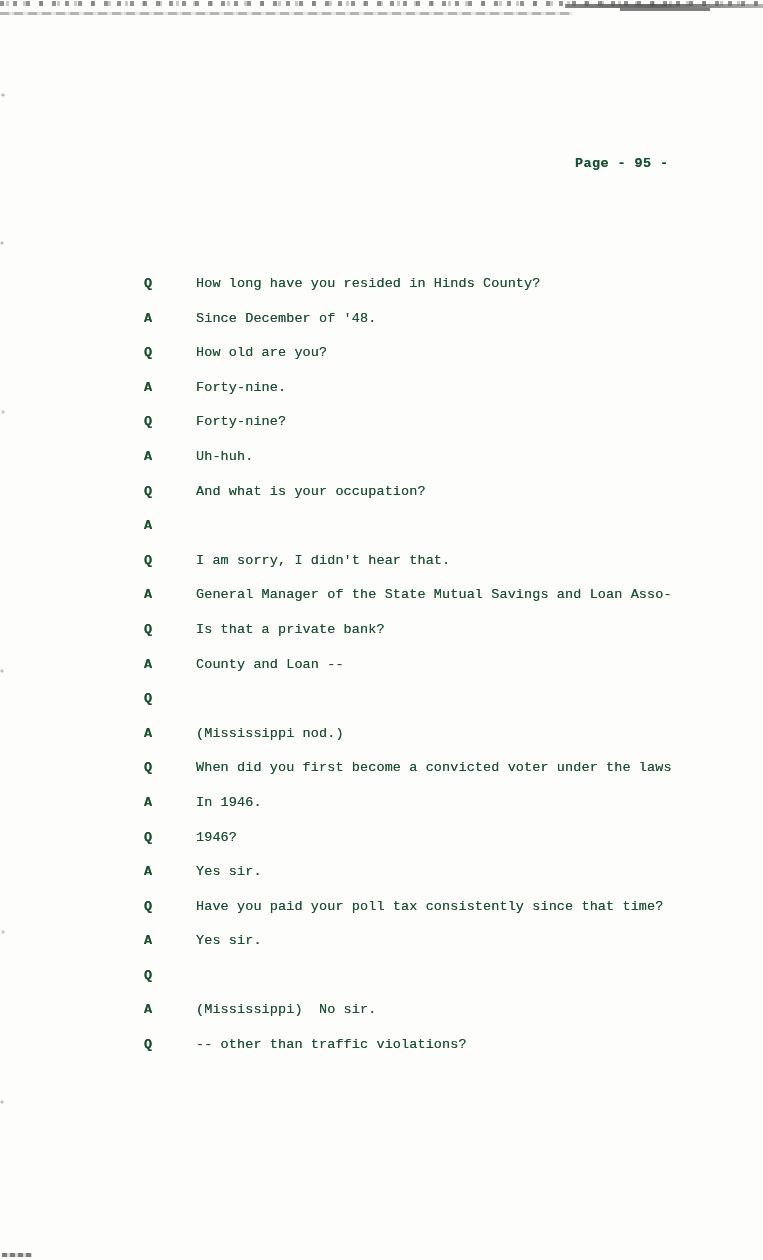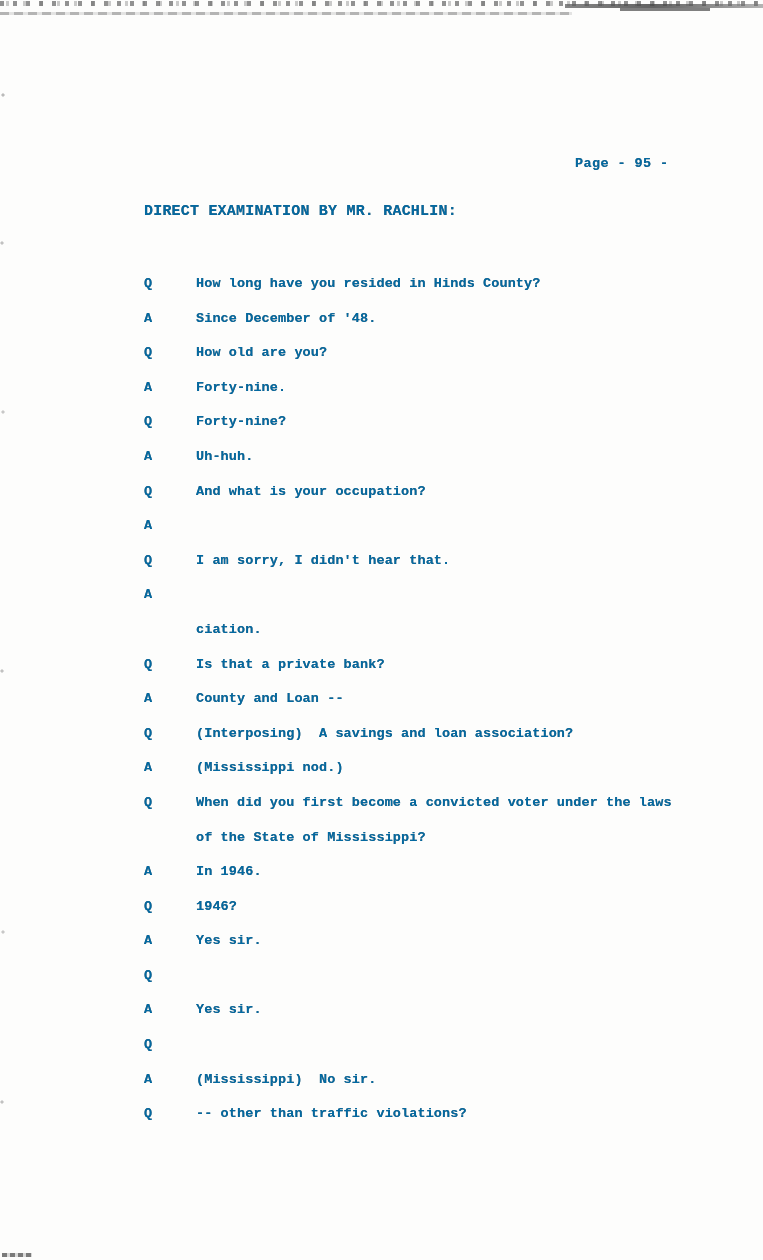--- a/index.html
+++ b/index.html
@@ -7,21 +7,21 @@
     padding: 0;
     background: #e9e9e9;
   }
   .page {
     position: relative;
     width: 763px;
     height: 1260px;
     background: #fdfdfc;
     overflow: hidden;
     font-family: "Liberation Mono", "DejaVu Sans Mono", monospace;
-    color: #0369a1;
+    color: #14532d;
   }
   
   .artifact { position: absolute; pointer-events: none; }
   .top-dots {
     top: 1px; left: 0; width: 763px; height: 5px;
     background:
       repeating-linear-gradient(90deg, rgba(110,110,110,.75) 0 4px, transparent 4px 13px),
       repeating-linear-gradient(90deg, transparent 0 6px, rgba(140,140,140,.45) 6px 9px, transparent 9px 17px);
   }
   .top-rule-left {
@@ -81,41 +81,40 @@
   }
   .speaker {
     flex: 0 0 52px;
     font-size: 13.5px;
     font-weight: bold;
     white-space: pre;
     text-shadow: 0 0 0.5px rgba(0,0,0,.55);
   }
   .text {
     font-size: 13.5px;
-    font-weight: bold;
+    font-weight: normal;
     white-space: pre;
     letter-spacing: 0.1px;
     text-shadow: 0 0 0.5px rgba(0,0,0,.55);
   }
 </style>
 </head>
 <body>
 
 <div class="page">
 
   <div class="artifact top-dots"></div>
   <div class="artifact top-rule-left"></div>
   <div class="artifact top-rule-right"></div>
   <div class="artifact top-smudge"></div>
   <div class="artifact left-specks"></div>
   <div class="artifact bottom-left-dash"></div>
 
   <div class="page-number">Page - 95 -</div>
 
-  <div class="heading">DIRECT EXAMINATION BY MR. RACHLIN:</div>
 
   <div class="transcript" id="transcript">
       <div class="line">
         <span class="speaker">Q</span>
         <span class="text">How long have you resided in Hinds County?</span>
       </div>
       <div class="line">
         <span class="speaker">A</span>
         <span class="text">Since December of '48.</span>
       </div>
@@ -141,63 +140,56 @@
       </div>
       <div class="line">
         <span class="speaker">A</span>
       </div>
       <div class="line">
         <span class="speaker">Q</span>
         <span class="text">I am sorry, I didn't hear that.</span>
       </div>
       <div class="line">
         <span class="speaker">A</span>
-      </div>
-      <div class="line">
-        <span class="speaker"></span>
-        <span class="text">ciation.</span>
+        <span class="text">General Manager of the State Mutual Savings and Loan Asso-</span>
       </div>
       <div class="line">
         <span class="speaker">Q</span>
         <span class="text">Is that a private bank?</span>
       </div>
       <div class="line">
         <span class="speaker">A</span>
         <span class="text">County and Loan --</span>
       </div>
       <div class="line">
         <span class="speaker">Q</span>
-        <span class="text">(Interposing)  A savings and loan association?</span>
       </div>
       <div class="line">
         <span class="speaker">A</span>
         <span class="text">(Mississippi nod.)</span>
       </div>
       <div class="line">
         <span class="speaker">Q</span>
         <span class="text">When did you first become a convicted voter under the laws</span>
       </div>
       <div class="line">
-        <span class="speaker"></span>
-        <span class="text">of the State of Mississippi?</span>
-      </div>
-      <div class="line">
         <span class="speaker">A</span>
         <span class="text">In 1946.</span>
       </div>
       <div class="line">
         <span class="speaker">Q</span>
         <span class="text">1946?</span>
       </div>
       <div class="line">
         <span class="speaker">A</span>
         <span class="text">Yes sir.</span>
       </div>
       <div class="line">
         <span class="speaker">Q</span>
+        <span class="text">Have you paid your poll tax consistently since that time?</span>
       </div>
       <div class="line">
         <span class="speaker">A</span>
         <span class="text">Yes sir.</span>
       </div>
       <div class="line">
         <span class="speaker">Q</span>
       </div>
       <div class="line">
         <span class="speaker">A</span>

